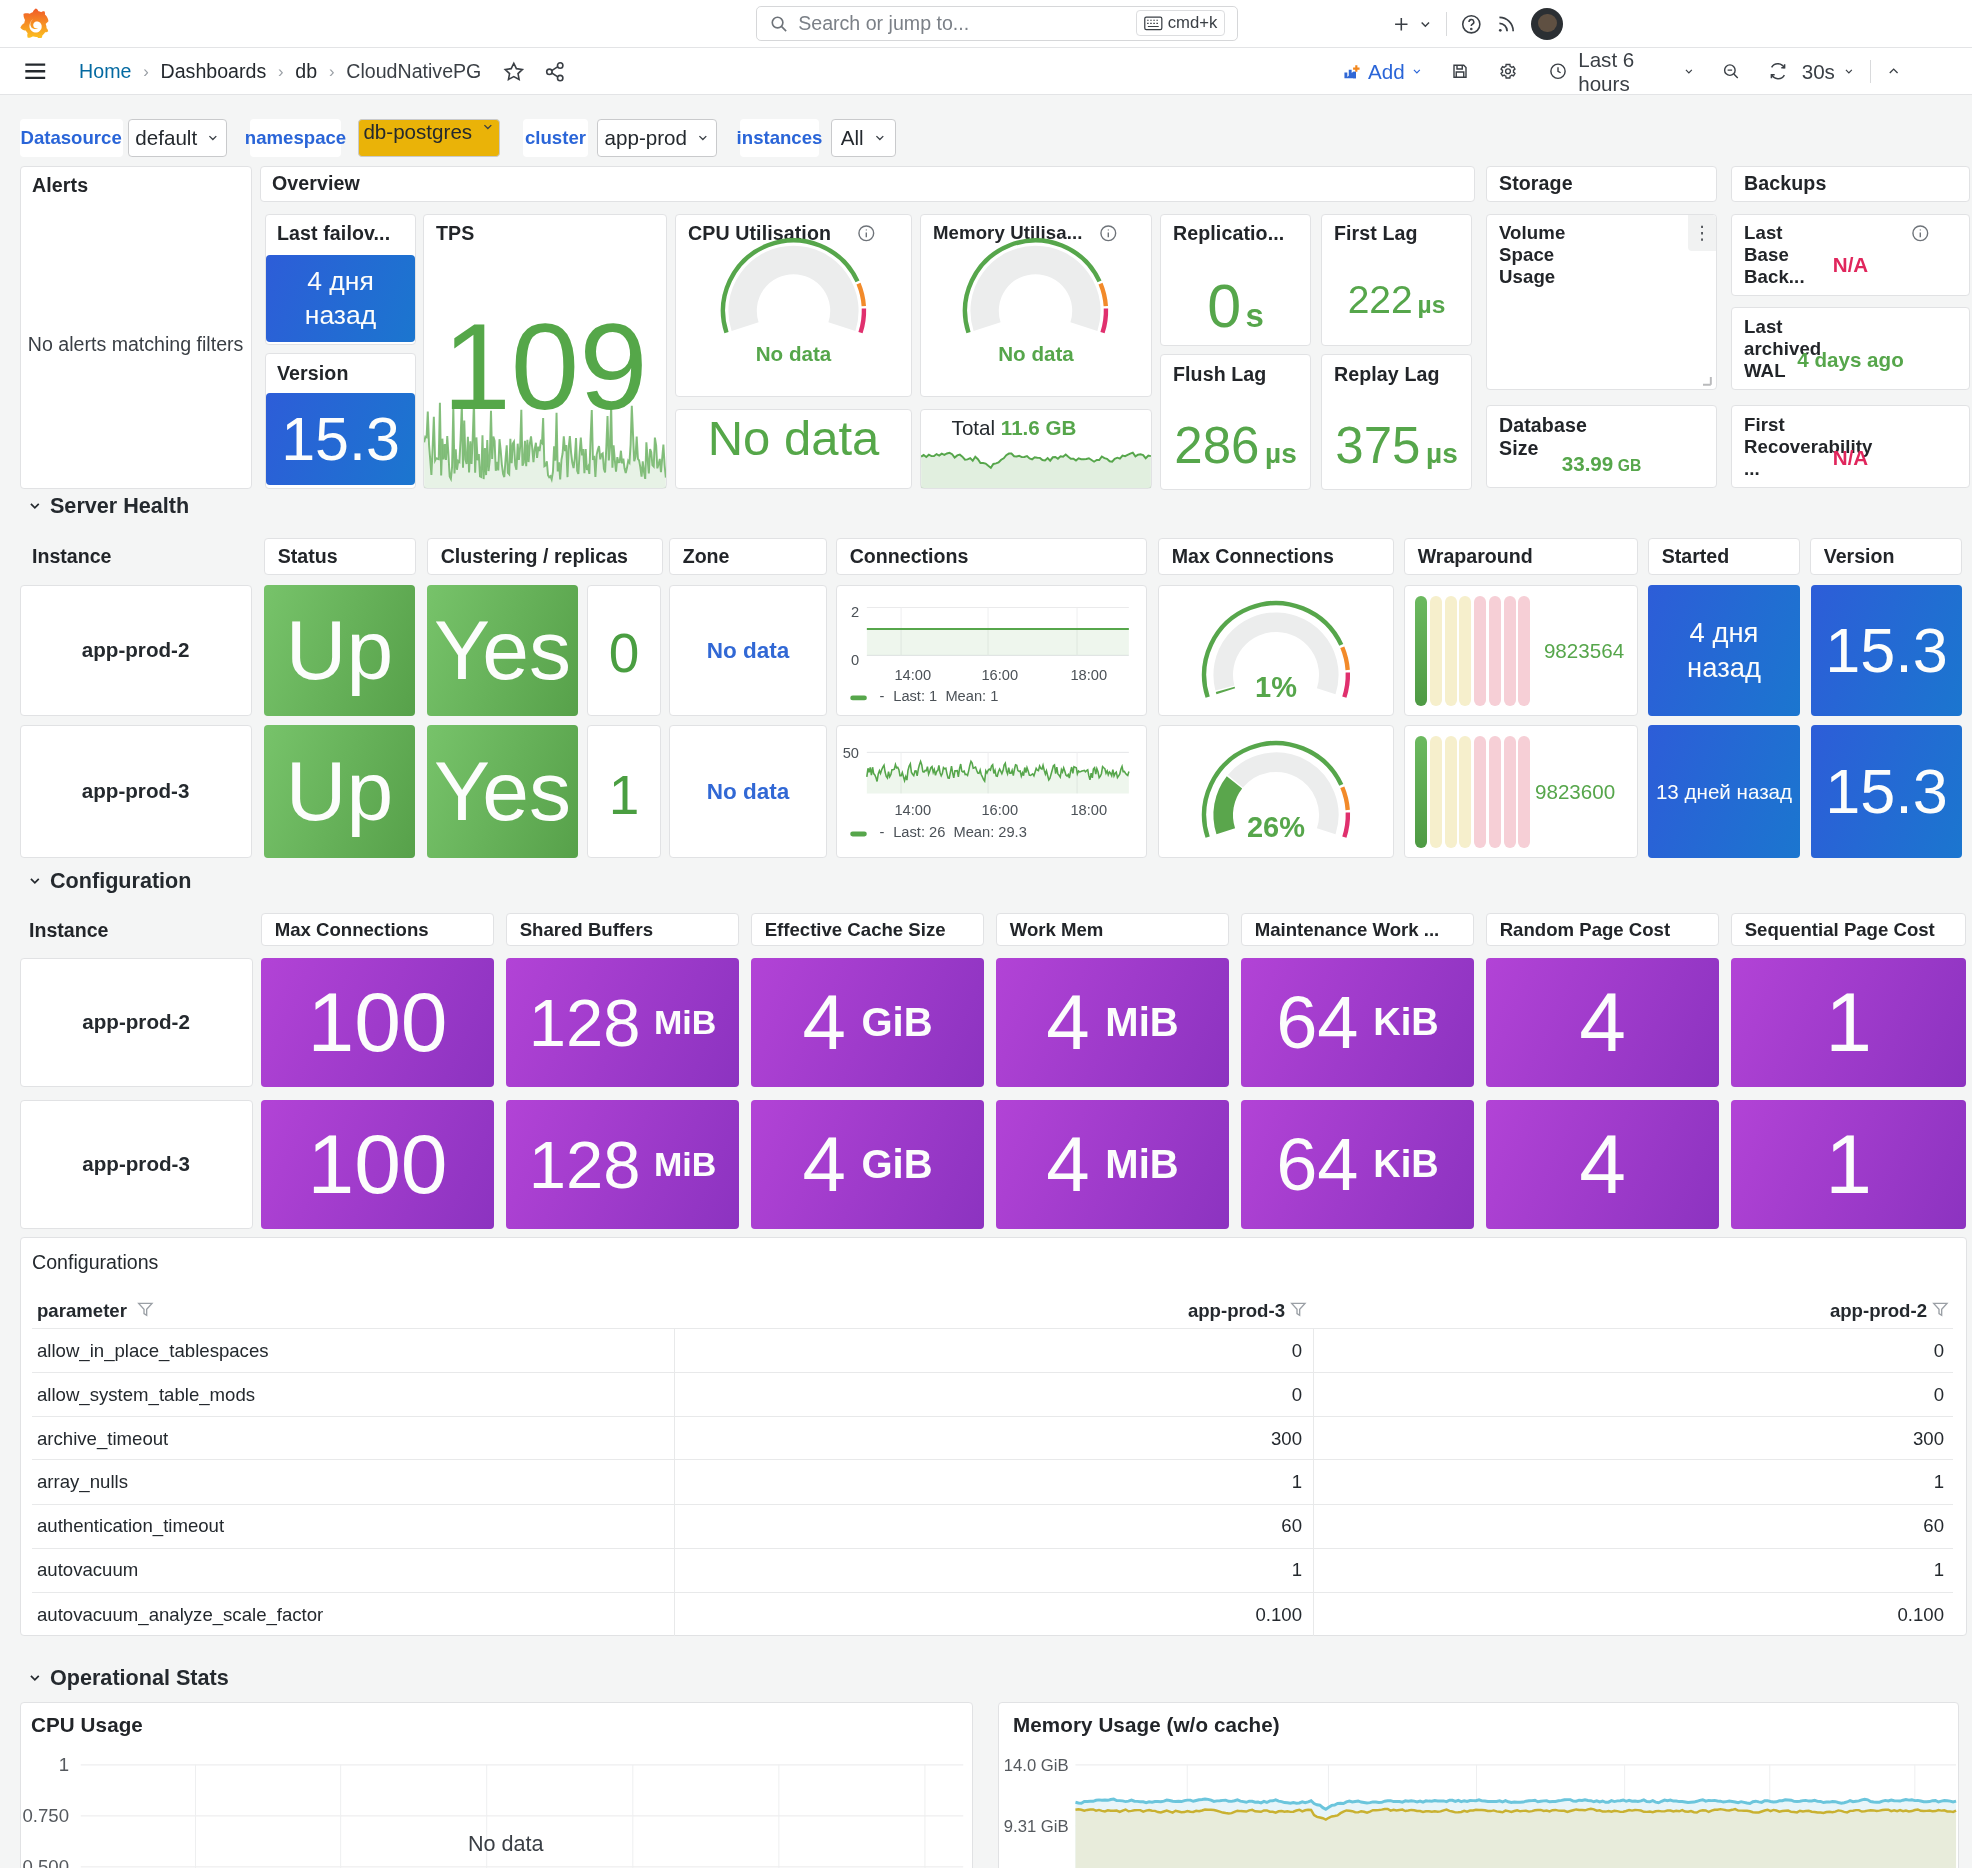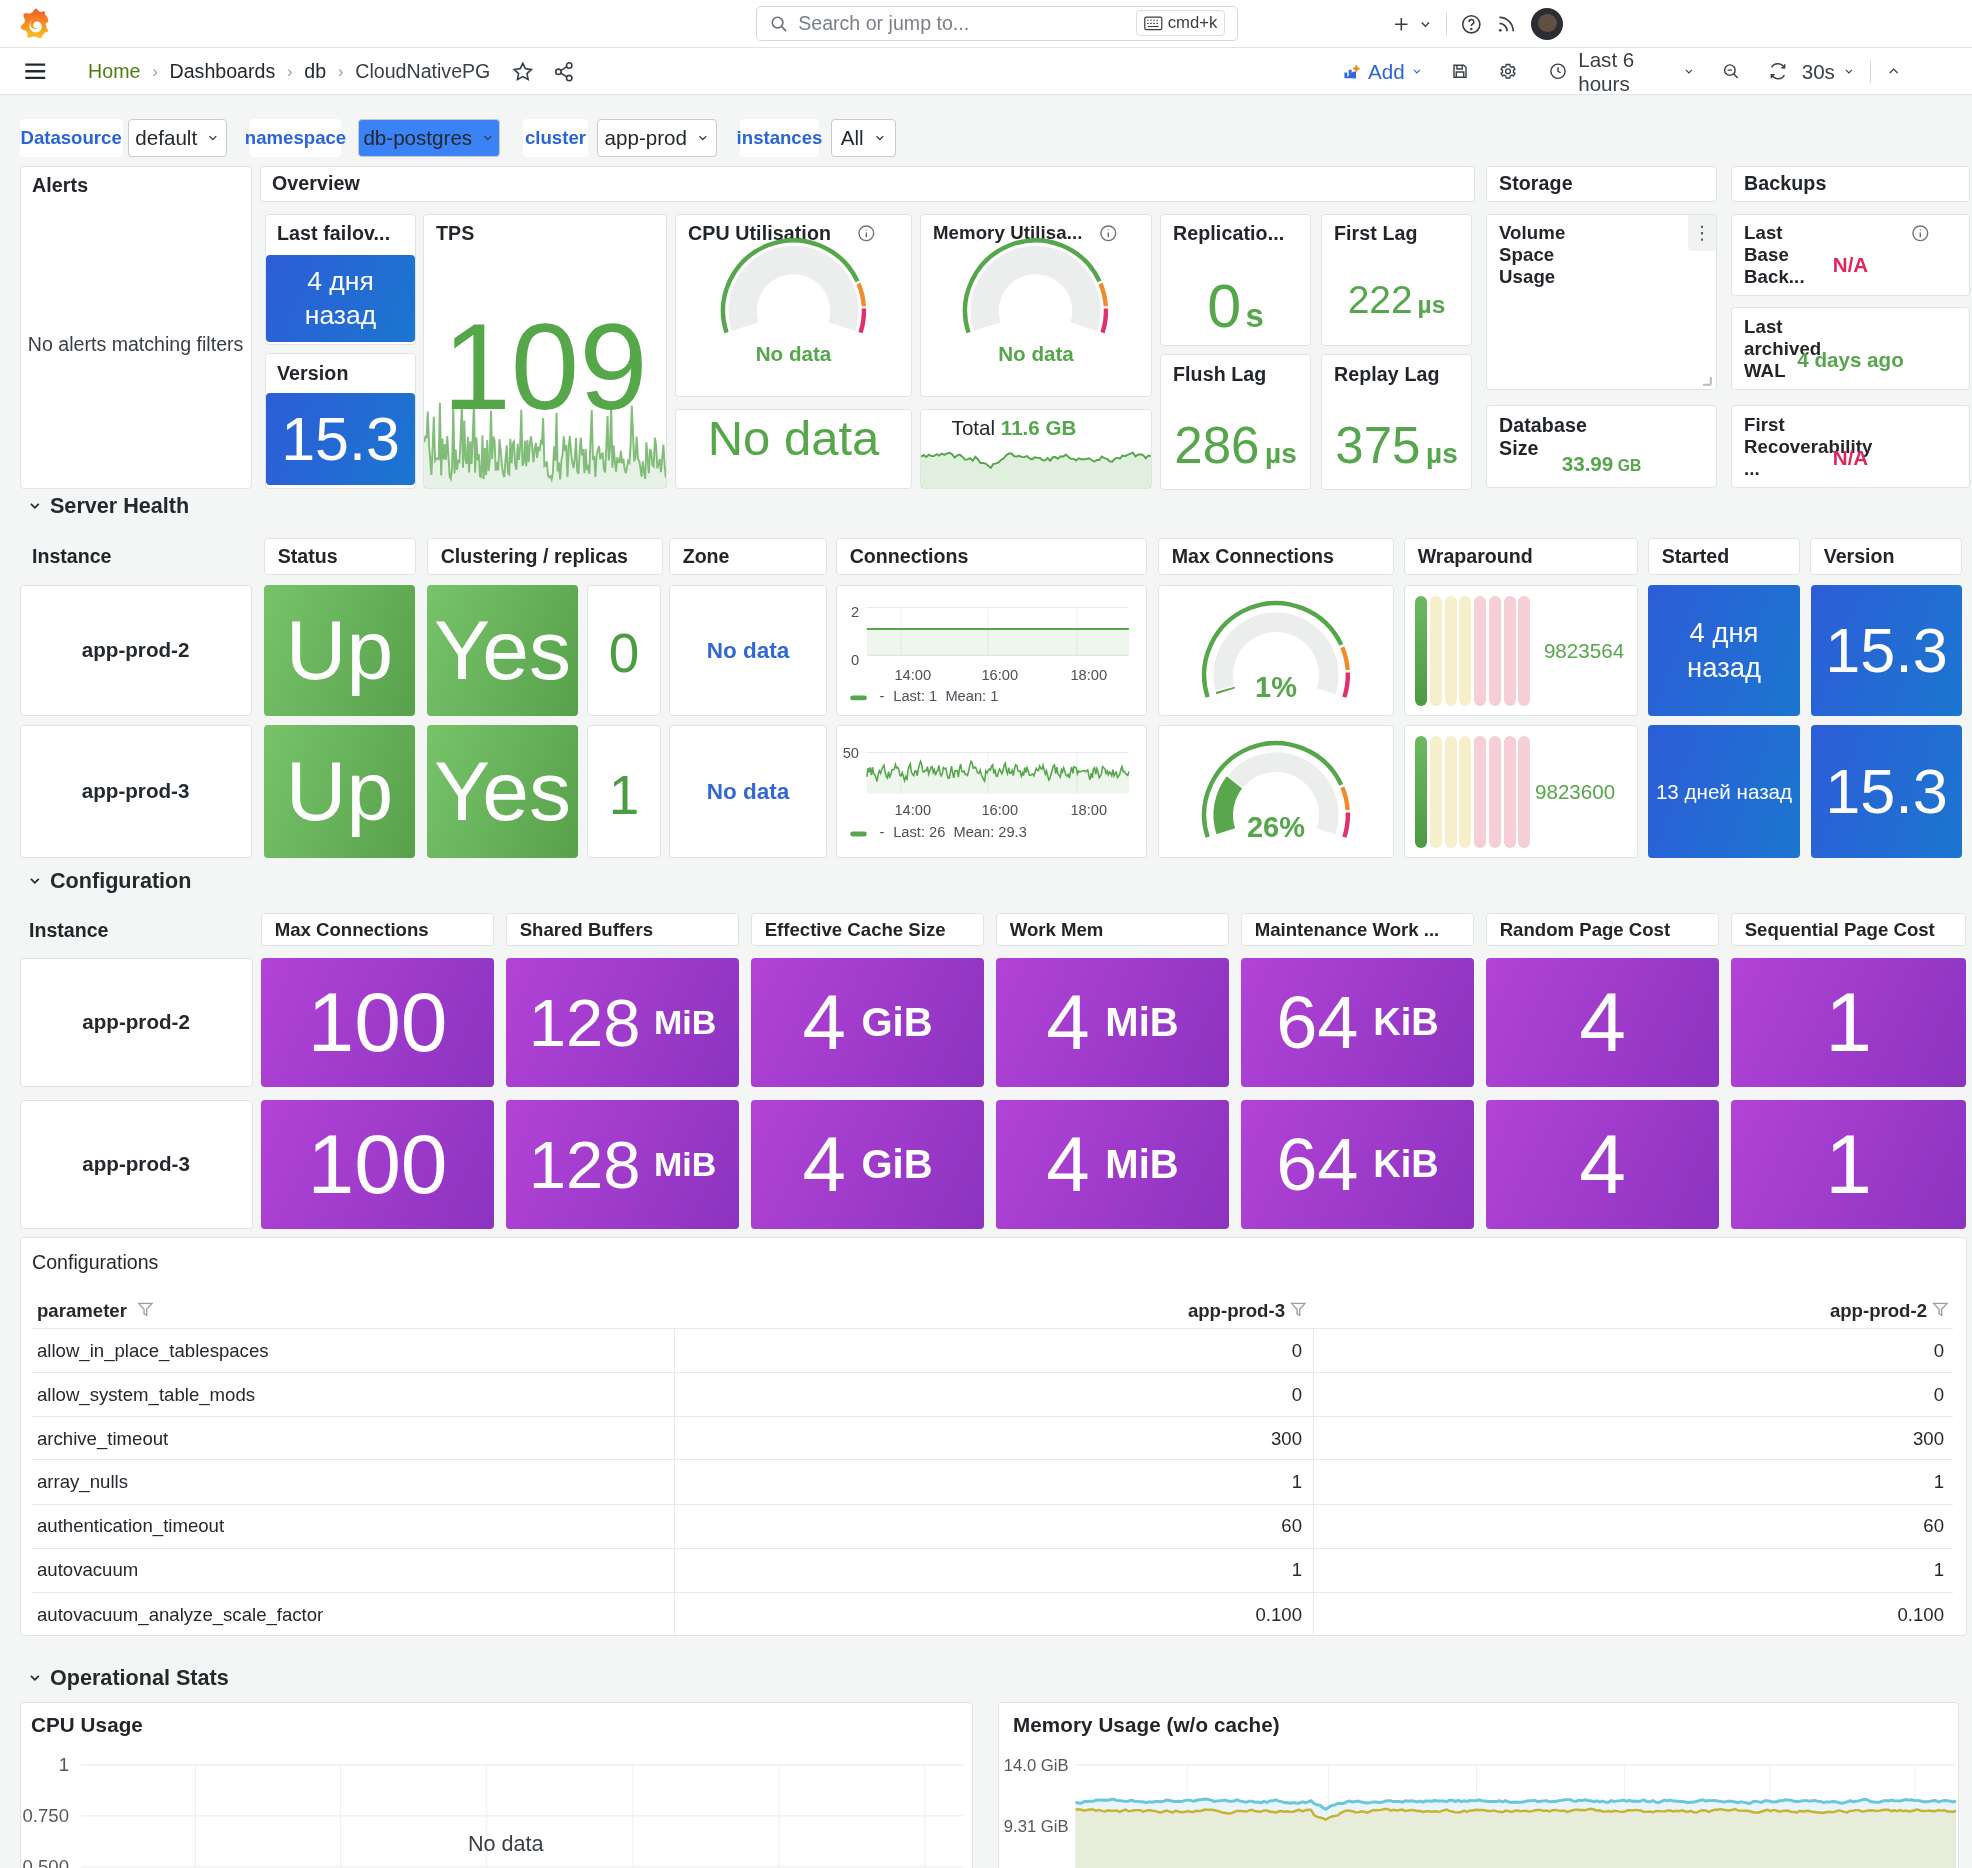--- a/index.html
+++ b/index.html
@@ -56,21 +56,21 @@
       </svg>
 <div style="margin-left:14.7px;width:32px;height:32px;border-radius:50%;background:#2b2f33;position:relative;overflow:hidden">
         <div style="position:absolute;left:6.9px;top:5.9px;width:18.6px;height:18.6px;border-radius:50%;background:#8a6b4f;opacity:.55"></div>
       </div>
 </div>
 <div class="abs" style="left:0;top:48px;width:1972px;height:47px;background:#fff;border-bottom:1px solid #e3e4e6"></div>
 <div class="abs" style="left:21.6px;top:48px;height:47px;display:flex;align-items:center">
 <svg width="26.5" height="26.5" viewBox="0 0 24 24" stroke="#24292e" stroke-width="2.2" fill="none">
         <path d="M3 6h18M3 12h18M3 18h18"></path>
       </svg>
-<span style="margin-left:40px;font-size:19.6px;color:#4d7c0f">Home</span>
+<span style="margin-left:31px;font-size:19.6px;color:#0369a1">Home</span>
 <span style="margin:0 11.8px;color:#9a9fa5;font-size:16.7px">›</span>
 <span style="font-size:19.6px;color:#24292e">Dashboards</span>
 <span style="margin:0 11.8px;color:#9a9fa5;font-size:16.7px">›</span>
 <span style="font-size:19.6px;color:#24292e">db</span>
 <span style="margin:0 11.8px;color:#9a9fa5;font-size:16.7px">›</span>
 <span style="font-size:19.6px;color:#3a3f45">CloudNativePG</span>
 <svg width="21.6" height="21.6" viewBox="0 0 24 24" fill="none" stroke="#3a3f45" stroke-width="1.8" style="margin-left:21.6px">
         <path d="M12 2.5l2.9 6 6.6.9-4.8 4.6 1.2 6.5L12 17.4 6.1 20.5l1.2-6.5L2.5 9.4l6.6-.9z"></path>
       </svg>
 <svg width="21.6" height="21.6" viewBox="0 0 24 24" fill="none" stroke="#3a3f45" stroke-width="1.8" style="margin-left:19.6px">
@@ -121,21 +121,21 @@
 <div style="width:1px;height:23.5px;background:#d9dadc;margin:0 15.7px"></div>
 <svg width="16.7" height="16.7" viewBox="0 0 24 24" stroke="#3a3f45" stroke-width="2.4" fill="none">
         <path d="M5 15l7-7 7 7"></path>
       </svg>
 </div>
 <div class="abs" style="left:19.6px;top:119px;width:103px;height:38px;background:#fff;border-radius:3.9px;display:flex;align-items:center;justify-content:center;font-size:18.6px;font-weight:600;color:#2a65d8">Datasource</div>
 <div class="abs" style="left:128px;top:119px;width:99px;height:38px;background:#fff;border:1px solid #c9cacc;border-radius:3.9px;display:flex;align-items:center;justify-content:center;font-size:20.6px;color:#24292e">default<svg width="13.7" height="13.7" viewBox="0 0 24 24" stroke="#3a3f45" stroke-width="2.4" fill="none" style="margin-left:8.8px">
         <path d="M6 9l6 6 6-6"></path>
       </svg></div>
 <div class="abs" style="left:250px;top:119px;width:91px;height:38px;background:#fff;border-radius:3.9px;display:flex;align-items:center;justify-content:center;font-size:18.6px;font-weight:600;color:#2a65d8">namespace</div>
-<div class="abs" style="left:358px;top:119px;width:142px;height:38px;background:#3b82f6;border:1px solid #c9cacc;border-radius:3.9px;display:flex;align-items:center;justify-content:center;font-size:20.6px;color:#24292e">db-postgres<svg width="13.7" height="13.7" viewBox="0 0 24 24" stroke="#3a3f45" stroke-width="2.4" fill="none" style="margin-left:8.8px">
+<div class="abs" style="left:358px;top:119px;width:142px;height:38px;background:#eab308;border:1px solid #c9cacc;border-radius:3.9px;display:flex;justify-content:center;font-size:20.6px;color:#24292e">db-postgres<svg width="13.7" height="13.7" viewBox="0 0 24 24" stroke="#3a3f45" stroke-width="2.4" fill="none" style="margin-left:8.8px">
         <path d="M6 9l6 6 6-6"></path>
       </svg></div>
 <div class="abs" style="left:523px;top:119px;width:65px;height:38px;background:#fff;border-radius:3.9px;display:flex;align-items:center;justify-content:center;font-size:18.6px;font-weight:600;color:#2a65d8">cluster</div>
 <div class="abs" style="left:597px;top:119px;width:120px;height:38px;background:#fff;border:1px solid #c9cacc;border-radius:3.9px;display:flex;align-items:center;justify-content:center;font-size:20.6px;color:#24292e">app-prod<svg width="13.7" height="13.7" viewBox="0 0 24 24" stroke="#3a3f45" stroke-width="2.4" fill="none" style="margin-left:8.8px">
         <path d="M6 9l6 6 6-6"></path>
       </svg></div>
 <div class="abs" style="left:740px;top:119px;width:79px;height:38px;background:#fff;border-radius:3.9px;display:flex;align-items:center;justify-content:center;font-size:18.6px;font-weight:600;color:#2a65d8">instances</div>
 <div class="abs" style="left:831px;top:119px;width:65px;height:38px;background:#fff;border:1px solid #c9cacc;border-radius:3.9px;display:flex;align-items:center;justify-content:center;font-size:20.6px;color:#24292e">All<svg width="13.7" height="13.7" viewBox="0 0 24 24" stroke="#3a3f45" stroke-width="2.4" fill="none" style="margin-left:8.8px">
         <path d="M6 9l6 6 6-6"></path>
       </svg></div>

